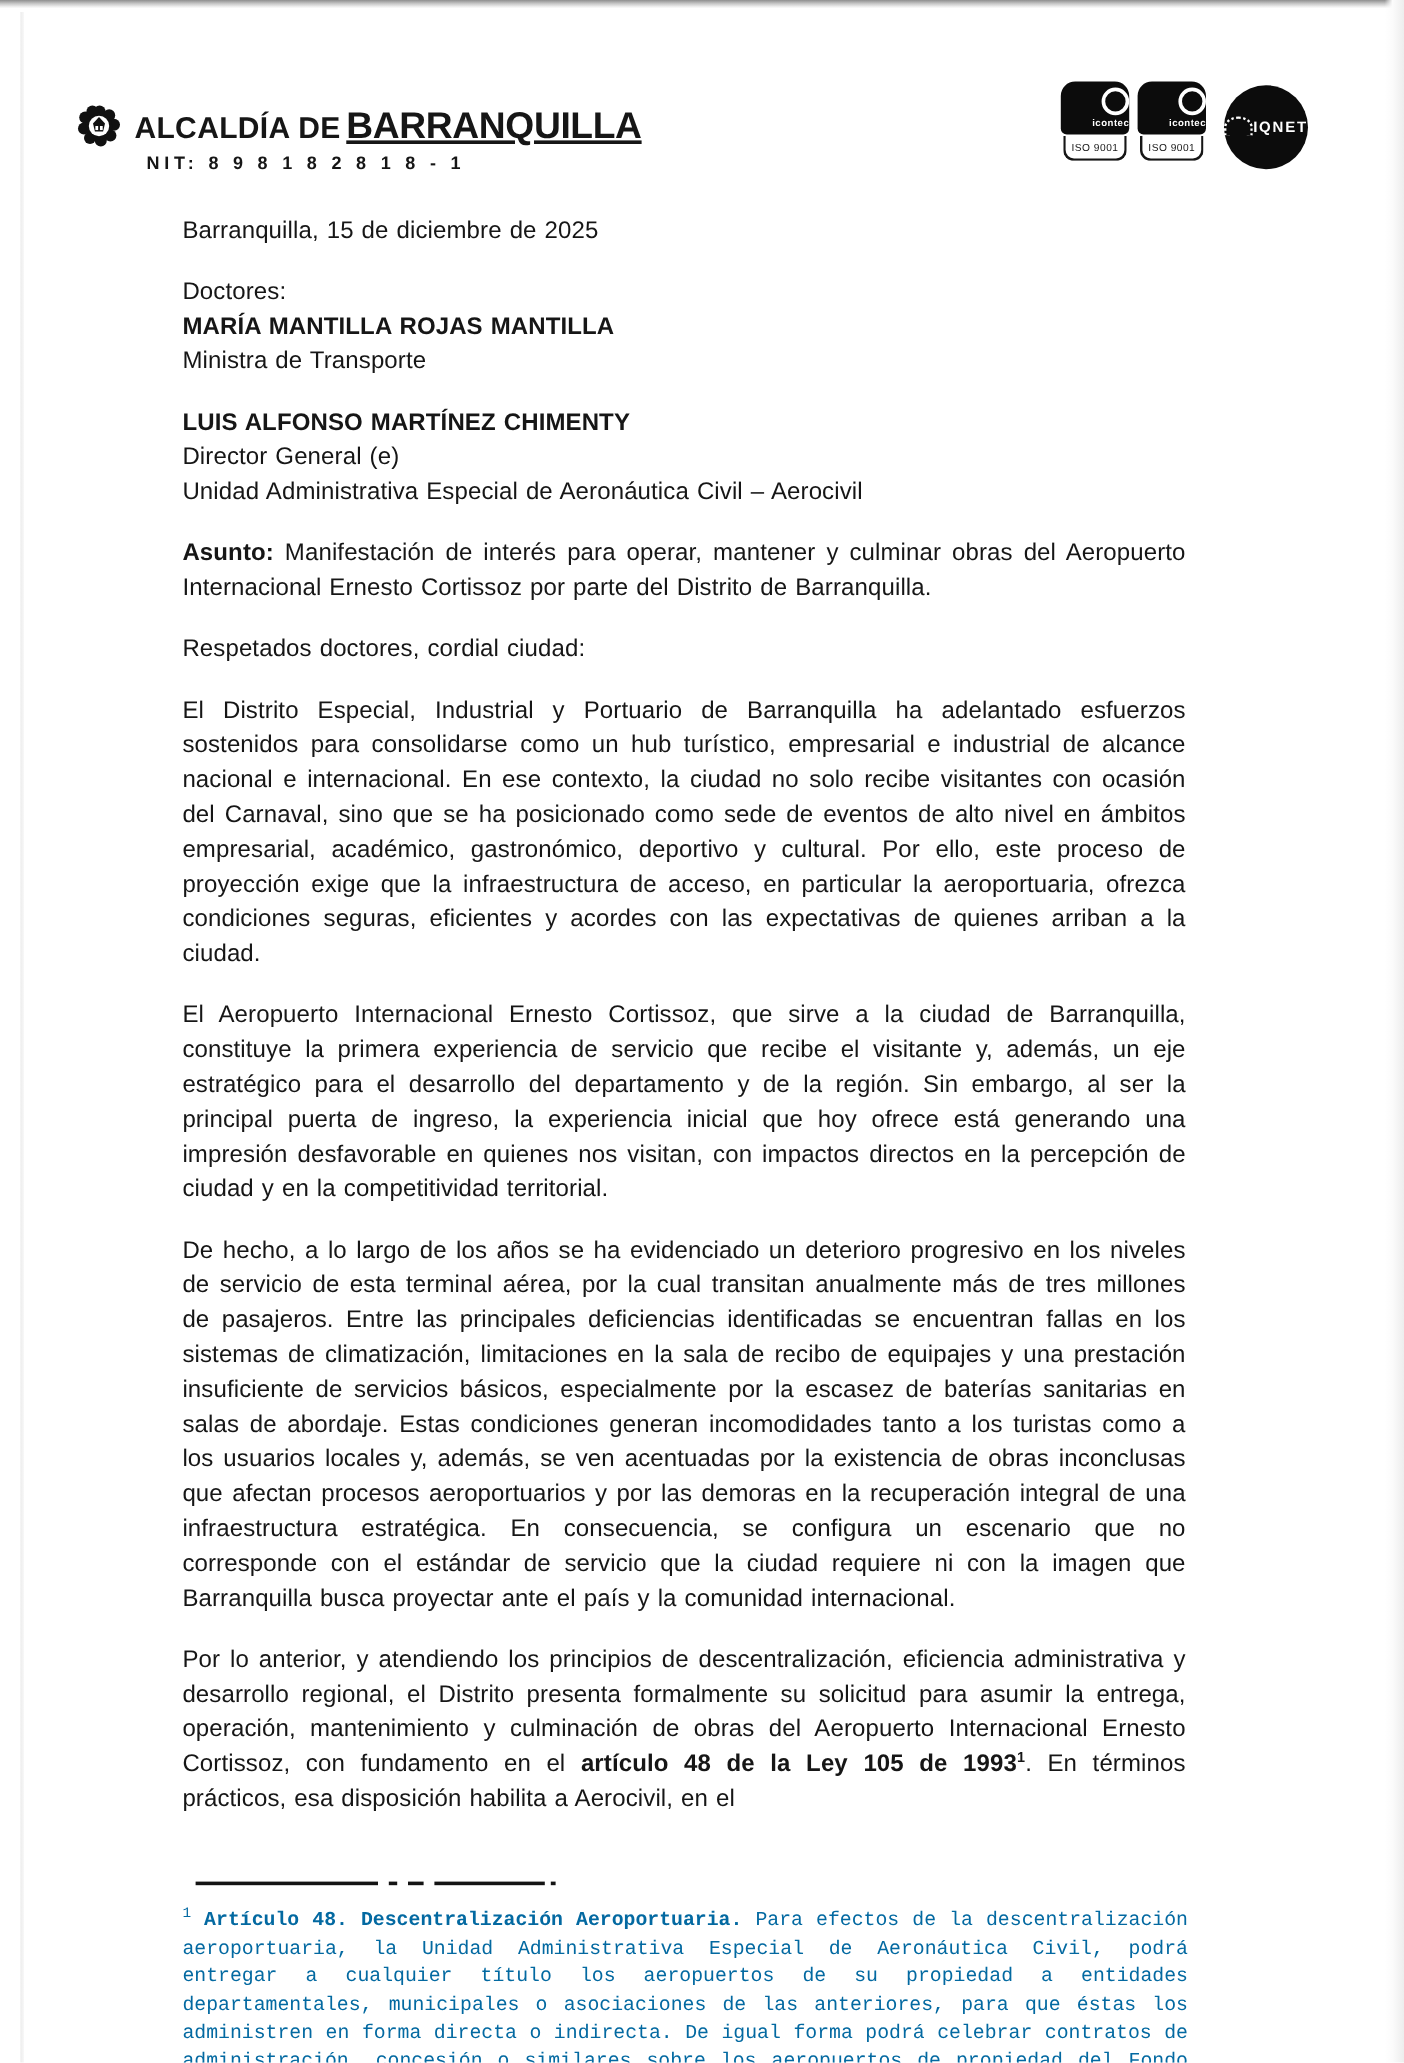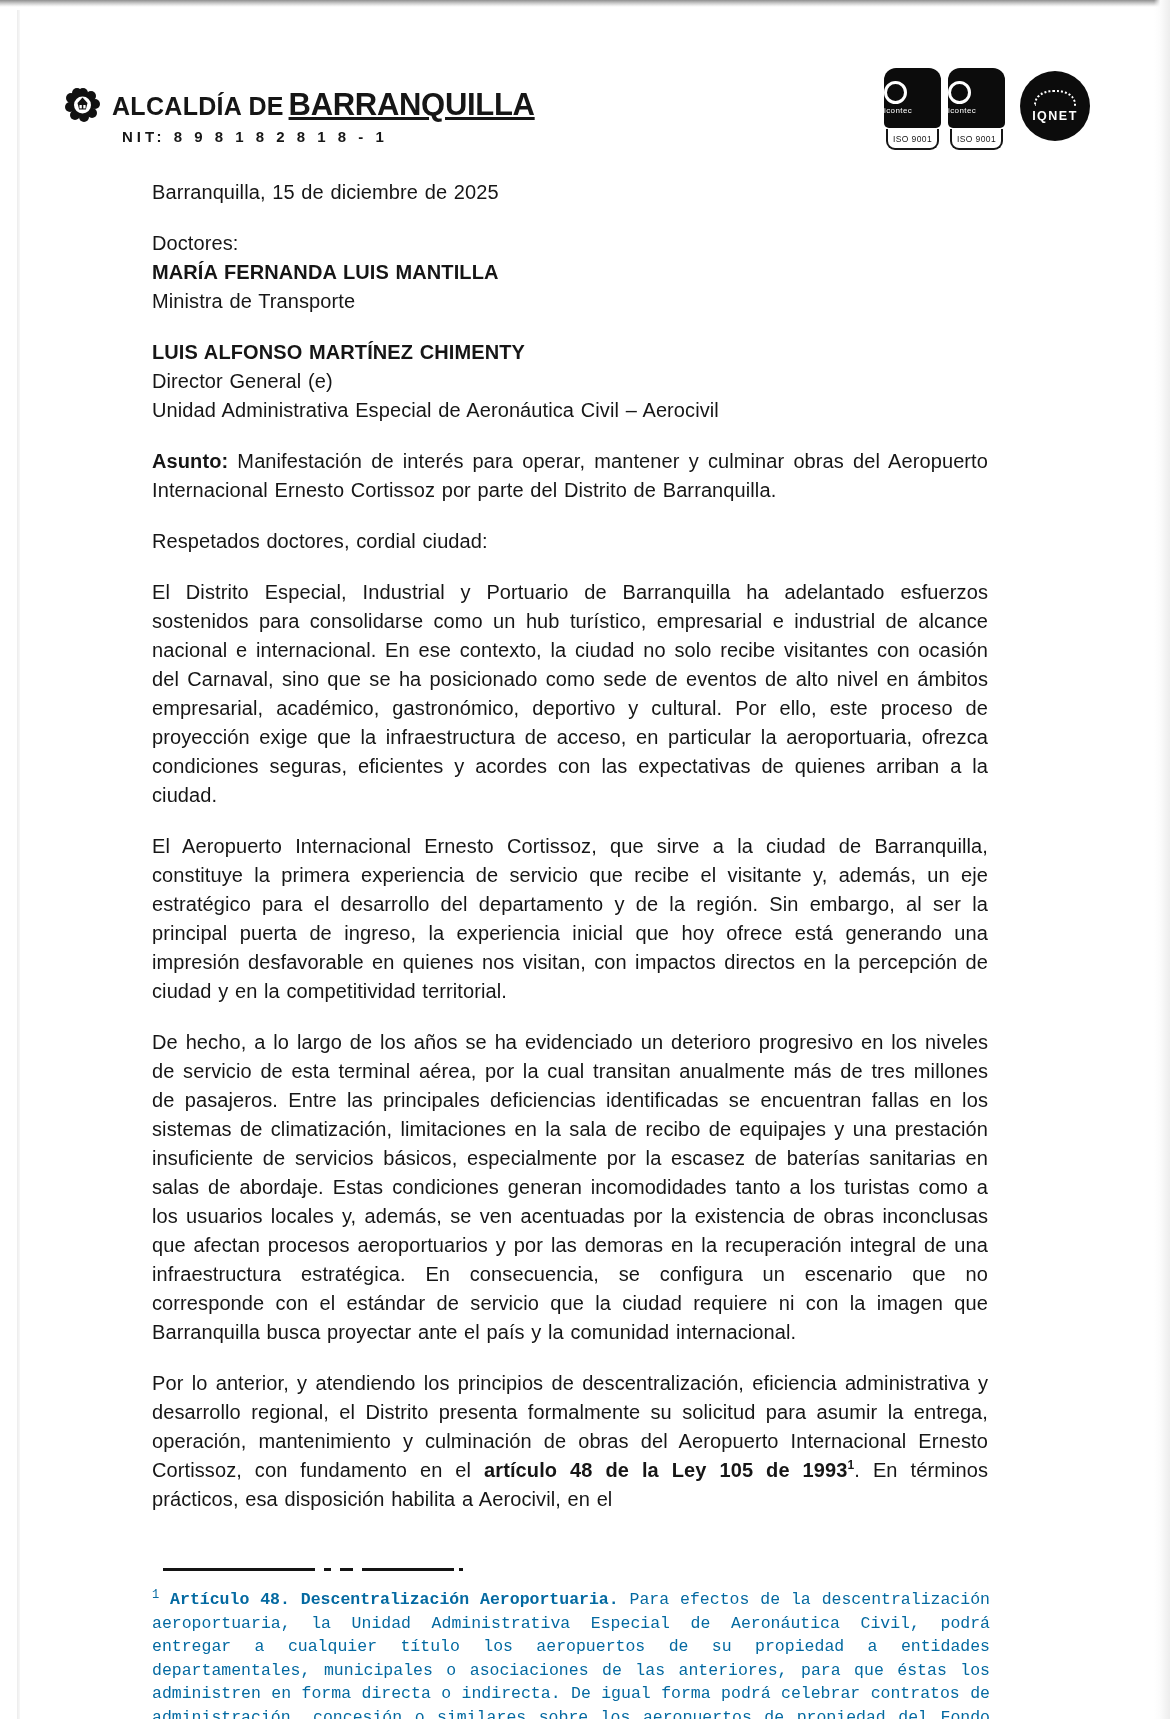--- a/index.html
+++ b/index.html
@@ -33,36 +33,36 @@
   .brand-bold{font-size:31px;font-weight:800;letter-spacing:-.3px;text-decoration:underline;}
   .nit{
     position:absolute;left:122px;top:128px;
     font-size:15px;font-weight:700;letter-spacing:4px;white-space:nowrap;text-align:right;
   }
 
   
   .badges{position:absolute;top:68px;right:80px;display:flex;align-items:flex-start;}
   .cert-badge{width:57px;margin-right:7px;}
   .cert-badge .badge-top{
-    height:60px;background:#0c0c0c;border-radius:12px 12px 5px 5px;
-    display:flex;flex-direction:column;align-items:flex-start;justify-content:center;
+    height:44px;background:#0c0c0c;border-radius:12px 12px 5px 5px;
+    display:flex;flex-direction:column;align-items:flex-end;justify-content:center;font-weight:bold;
   }
   .badge-ring{width:17px;height:17px;border:3px solid #fff;border-radius:50%;margin-bottom:2px;}
   .badge-word{color:#fff;font-size:8px;letter-spacing:.4px;}
   .badge-foot{
     height:19px;margin:1px 2px 0 2px;
     border-left:2px solid #161616;border-right:2px solid #161616;border-bottom:2px solid #161616;
     border-radius:0 0 9px 9px;
     display:flex;align-items:center;justify-content:center;
     font-size:8.5px;font-weight:400;letter-spacing:.4px;color:#161616;
   }
   .iqnet{
     width:70px;height:70px;background:#0c0c0c;border-radius:50%;
     margin-left:8px;margin-top:3px;
-    display:flex;flex-direction:column;align-items:center;justify-content:center;
+    display:flex;flex-direction:row;align-items:center;justify-content:center;
   }
   .iqnet-arc{
     width:38px;height:14px;
     border:2px dotted #fff;border-bottom:none;
     border-radius:19px 19px 0 0/14px 14px 0 0;
     margin-bottom:3px;
   }
   .iqnet-word{color:#fff;font-size:12.5px;font-weight:700;letter-spacing:1.5px;}
 
   
@@ -150,21 +150,21 @@
       <div class="iqnet-word">IQNET</div>
     </div>
   </div>
 
   <div class="letter">
 
     <div class="block">Barranquilla, 15 de diciembre de 2025</div>
 
     <div class="block">
       <div class="line">Doctores:</div>
-      <div class="line bold">MARÍA FERNANDA LUIS MANTILLA</div>
+      <div class="line bold">MARÍA MANTILLA ROJAS MANTILLA</div>
       <div class="line">Ministra de Transporte</div>
     </div>
 
     <div class="block">
       <div class="line bold">LUIS ALFONSO MARTÍNEZ CHIMENTY</div>
       <div class="line">Director General (e)</div>
       <div class="line">Unidad Administrativa Especial de Aeronáutica Civil – Aerocivil</div>
     </div>
 
     <p class="para"><span class="bold">Asunto:</span><span> Manifestación de interés para operar, mantener y culminar obras del Aeropuerto Internacional Ernesto Cortissoz por parte del Distrito de Barranquilla.</span></p>

